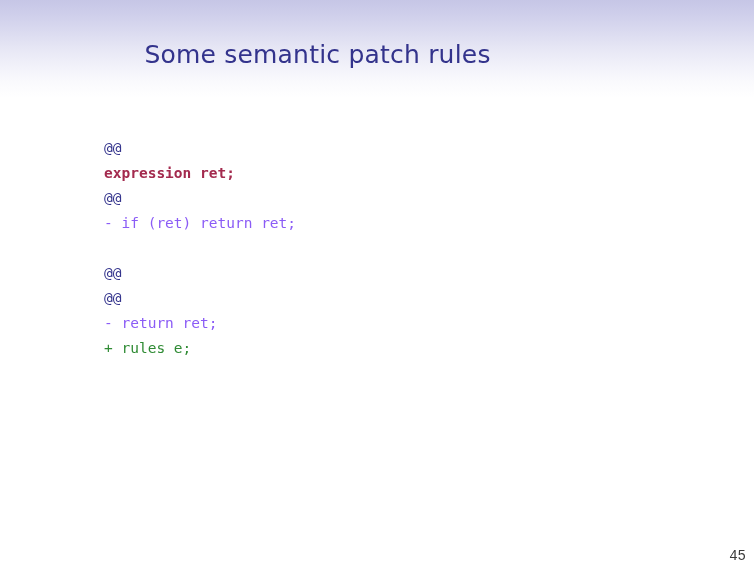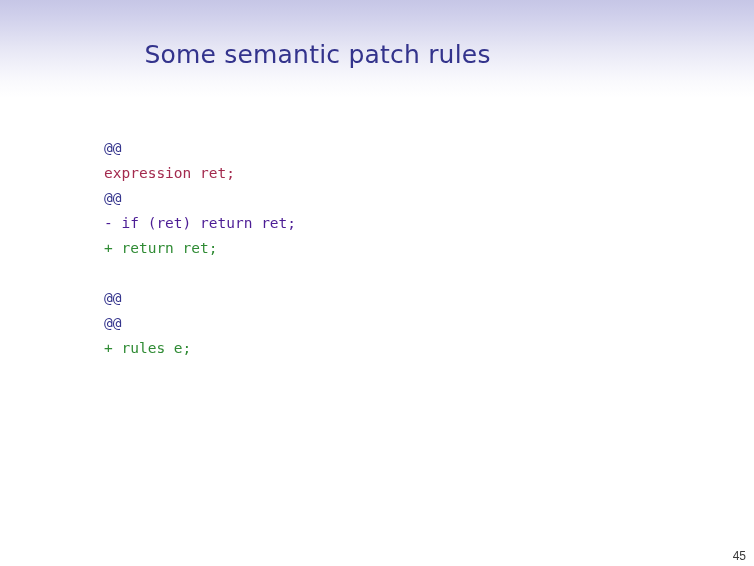--- a/index.html
+++ b/index.html
@@ -66,43 +66,43 @@
   }
   .code-block + .code-block {
     margin-top: 25px;
   }
   .code-line {
     white-space: pre;
     height: 25px;
     line-height: 25px;
   }
   .c-meta   { color: #33338c; }
-  .c-decl   { color: #a32a4e; }
-  .c-minus  { color: #4c1d95; }
+  .c-decl   { color: #a32a4e; font-weight: bold; }
+  .c-minus  { color: #8b5cf6; }
   .c-plus   { color: #2f8b34; }
   
   #page-number {
     position: absolute;
     right: 8px;
     bottom: 4px;
     color: #3a3a3a;
-    font-family: Liberation Sans, sans-serif;
-    font-size: 12px;
+    font-family: Liberation Mono, monospace;
+    font-size: 14px;
     line-height: 12px;
   }
 </style>
 </head>
 <body>
 
 <div id="slide">
 
   <div id="top-band"></div>
 
   <div id="slide-title">Some semantic patch rules</div>
 
   <div id="code-area">
-      <div class="code-block"><div class="code-line c-meta">@@</div><div class="code-line c-decl">expression ret;</div><div class="code-line c-meta">@@</div><div class="code-line c-minus">- if (ret) return ret;</div><div class="code-line c-plus">+ return ret;</div></div>
-      <div class="code-block"><div class="code-line c-meta">@@</div><div class="code-line c-meta">@@</div><div class="code-line c-plus">+ rules e;</div></div>
+      <div class="code-block"><div class="code-line c-meta">@@</div><div class="code-line c-decl">expression ret;</div><div class="code-line c-meta">@@</div><div class="code-line c-minus">- if (ret) return ret;</div></div>
+      <div class="code-block"><div class="code-line c-meta">@@</div><div class="code-line c-meta">@@</div><div class="code-line c-minus">- return ret;</div><div class="code-line c-plus">+ rules e;</div></div>
     </div>
 
   <div id="page-number">45</div>
 
 </div>
 
 </body></html>

